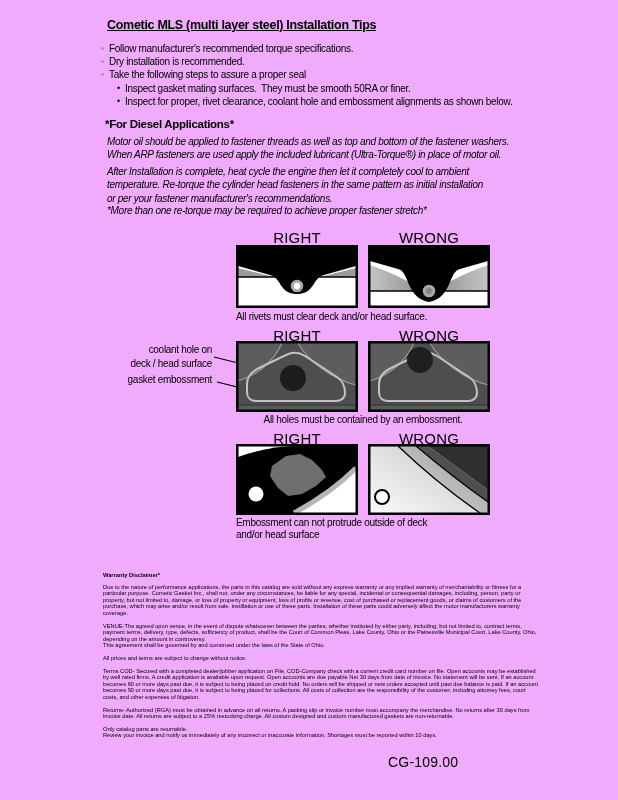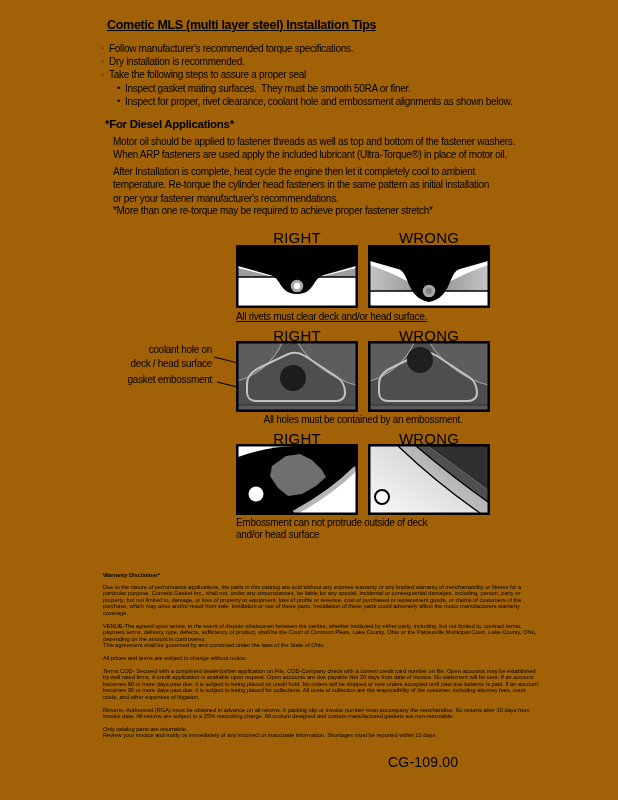--- a/index.html
+++ b/index.html
@@ -1,31 +1,31 @@
 <!DOCTYPE html>
 <html><head>
 <meta charset="utf-8">
 <style>
   html,body{margin:0;padding:0;background:#e8e8e8;}
   .page{
-    position:relative;width:618px;height:800px;margin:0 auto;background:#a16207;
+    position:relative;width:618px;height:800px;margin:0 auto;background:#f0abfc;
     font-family:"Liberation Sans",sans-serif;color:#000;overflow:hidden;
   }
   .title{
     position:absolute;left:107px;top:18px;font-size:12.5px;font-weight:bold;
     letter-spacing:-0.3px;text-decoration:underline;white-space:pre;
   }
   .tips{position:absolute;left:101px;top:42px;font-size:10px;letter-spacing:-0.3px;line-height:13.2px;}
   .tip{display:flex;align-items:flex-start;}
   .tip .marker{width:8px;font-size:8px;line-height:13.2px;flex:0 0 auto;}
   .tip.sub{margin-left:16px;}
   .tip.sub .marker{font-size:9px;}
   .tip .txt{white-space:pre;}
   .diesel-heading{position:absolute;left:105px;top:118px;font-size:11.5px;font-weight:bold;letter-spacing:-0.3px;white-space:pre;}
-  .para{position:absolute;left:113px;font-size:10px;letter-spacing:-0.3px;line-height:13.4px;white-space:pre;}
+  .para{position:absolute;left:107px;font-size:10px;letter-spacing:-0.3px;line-height:13.4px;white-space:pre;font-style:italic;}
   .p1{top:135px;}
   .p2{top:165px;}
   .pnote{top:204px;}
   .figlabel{position:absolute;width:122px;text-align:center;font-size:15px;letter-spacing:0.2px;white-space:pre;}
   .figbox{position:absolute;width:122px;}
   .figbox svg{display:block;}
   .figcaption{position:absolute;font-size:10px;letter-spacing:-0.3px;line-height:11.5px;white-space:pre;}
   .callout{position:absolute;width:114px;text-align:right;font-size:10px;letter-spacing:-0.3px;line-height:14px;white-space:pre;}
   .c1{left:98px;top:343px;}
   .c2{left:98px;top:373px;}
@@ -105,21 +105,21 @@
       <path d="M2,20 C24,27 46,40 60,46 L2,46 Z" fill="url(#wL)"></path>
       <path d="M120,20 C98,27 76,40 62,46 L120,46 Z" fill="url(#wR)"></path>
       <line x1="2" y1="46" x2="120" y2="46" stroke="#000" stroke-width="1.4"></line>
       <path d="M2,2 H120 V16 L92,24 C80,27 84,53 61,57 C38,53 42,27 30,24 L2,16 Z" fill="#000"></path>
       <circle cx="61" cy="46" r="7" fill="#a8a8a8" stroke="#000" stroke-width="1.4"></circle>
       <circle cx="61" cy="46" r="3.2" fill="#878787"></circle>
       <rect x="1.25" y="1.25" width="119.5" height="60.5" fill="none" stroke="#000" stroke-width="2.5"></rect>
     </svg>
   </div>
 
-  <div class="figcaption" style="left:236px;top:311px;text-decoration:underline;">All rivets must clear deck and/or head surface.</div>
+  <div class="figcaption" style="left:236px;top:311px;">All rivets must clear deck and/or head surface.</div>
 
   <div class="figlabel" style="left:236px;top:327px;">RIGHT</div>
   <div class="figlabel" style="left:368px;top:327px;">WRONG</div>
 
   <div class="callout c1">coolant hole on
 deck / head surface</div>
   <div class="callout c2">gasket embossment</div>
   <svg class="leaders" width="210" height="80" viewBox="0 0 210 80">
     <line x1="116" y1="27" x2="196" y2="47" stroke="#000" stroke-width="1.1"></line>
     <line x1="119" y1="52" x2="172" y2="65" stroke="#000" stroke-width="1.1"></line>

